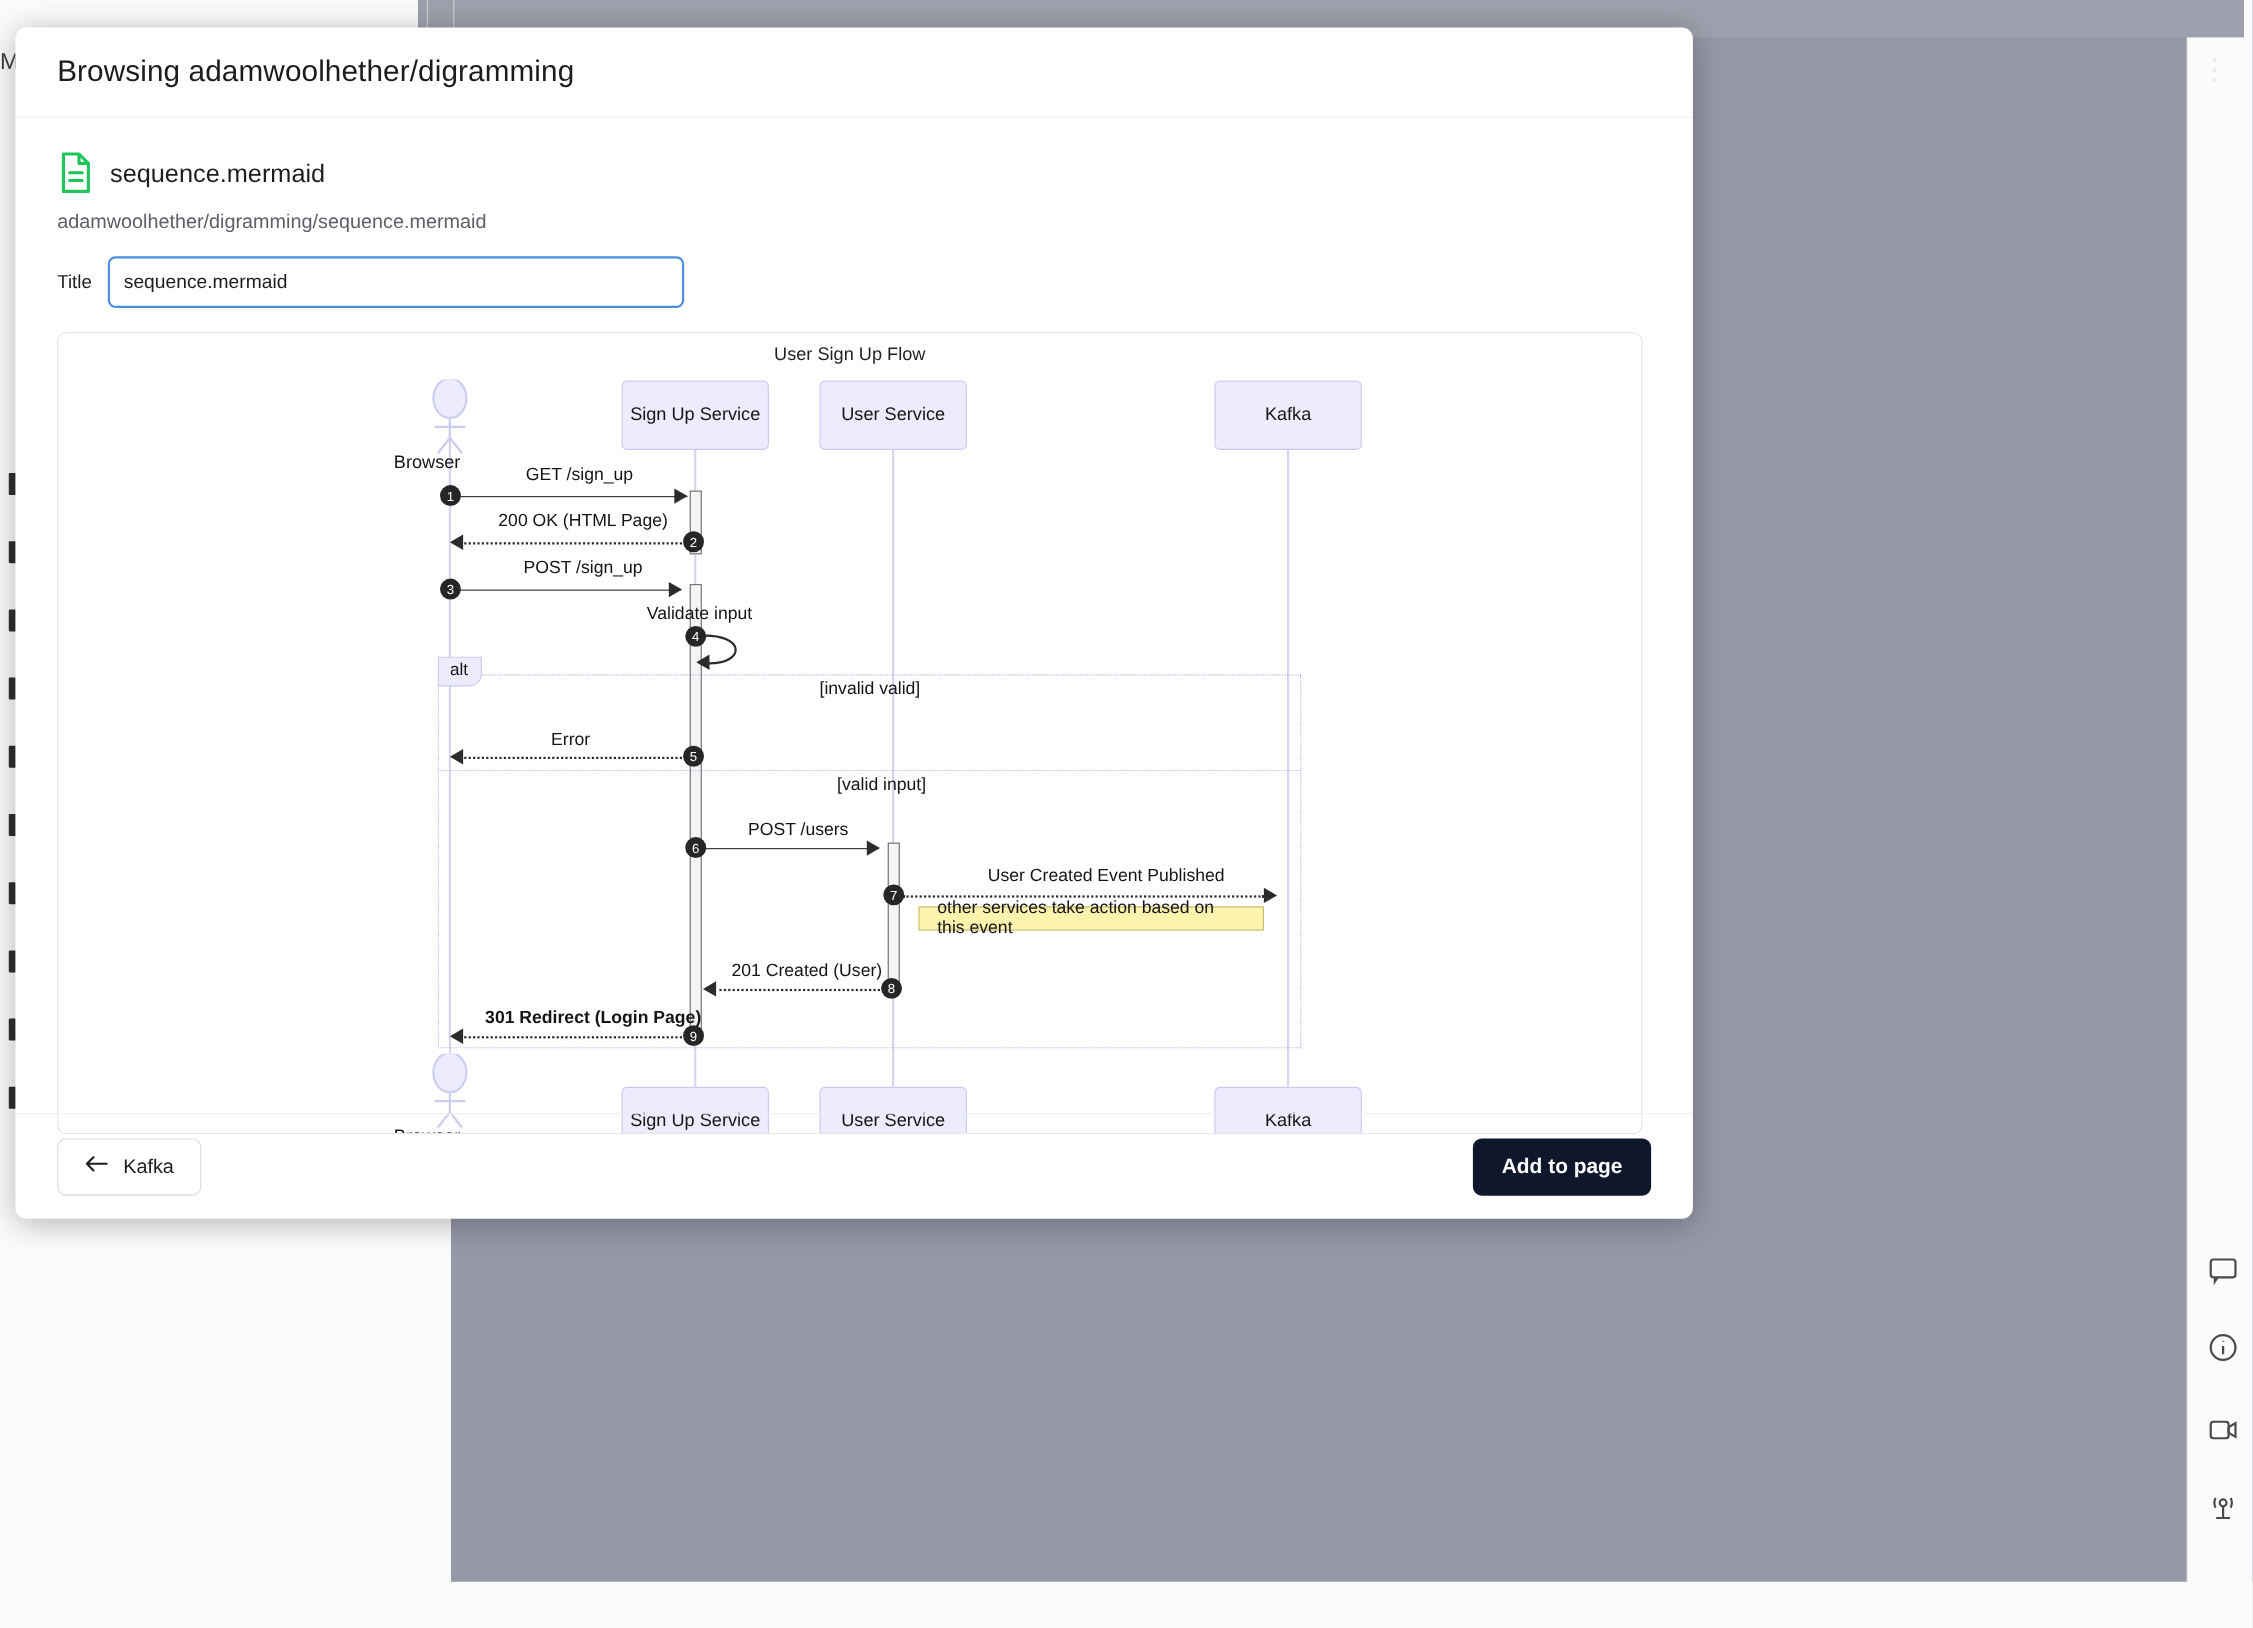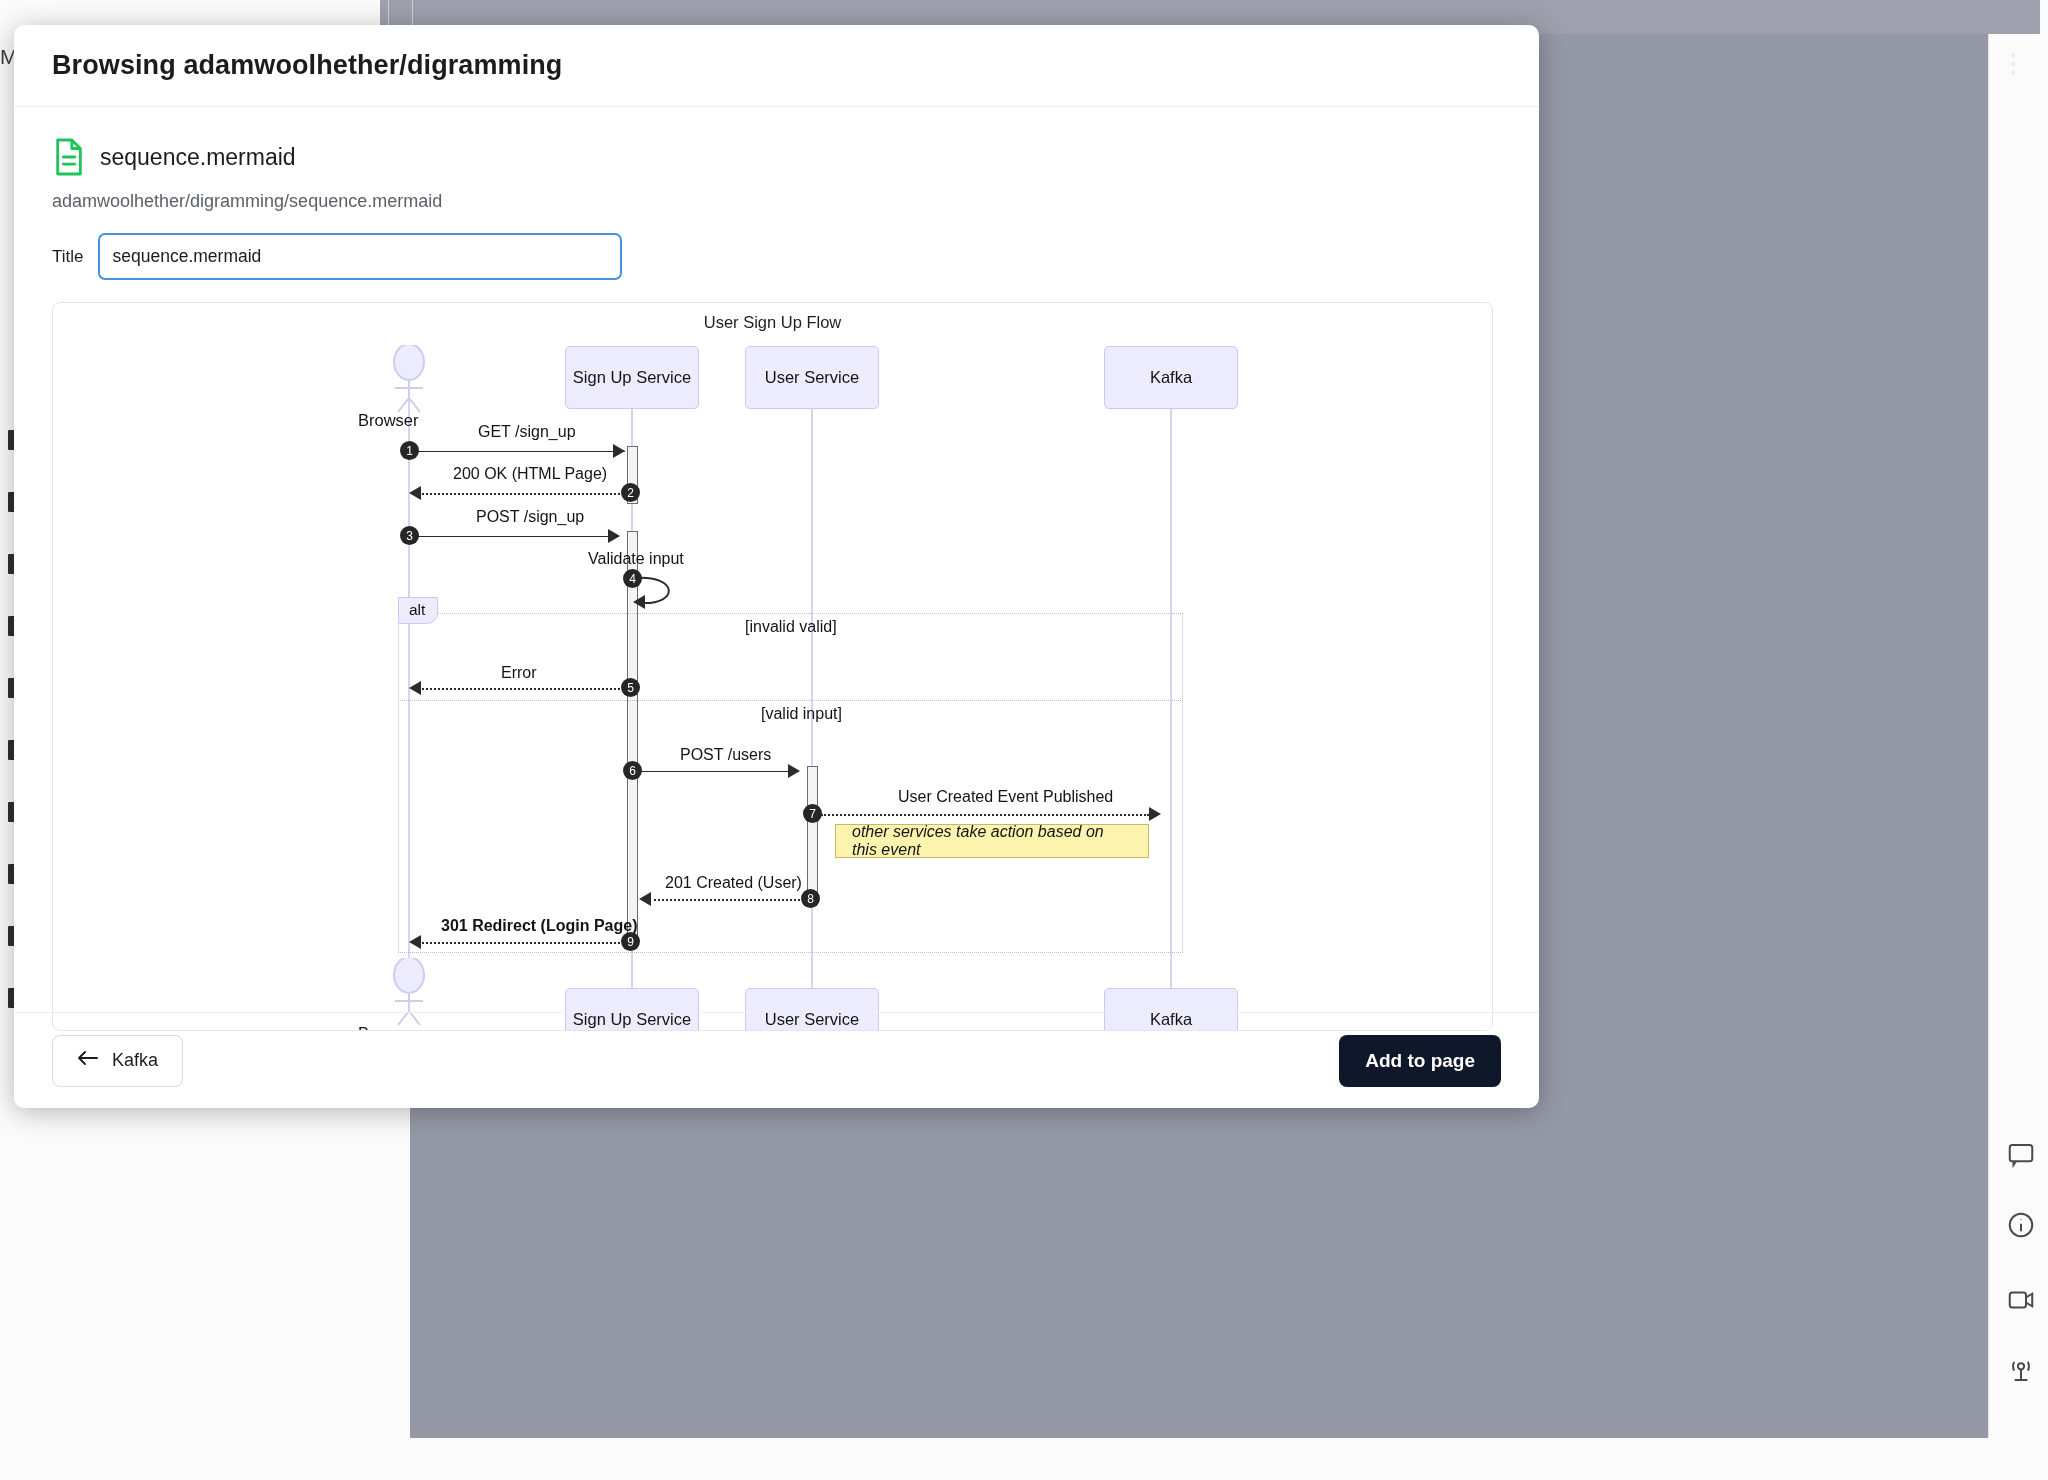--- a/index.html
+++ b/index.html
@@ -30,21 +30,21 @@
     width:1525px; height:1083px;
     background:#ffffff;
     border-radius:10px;
     box-shadow:0 4px 28px rgba(0,0,0,.28);
     overflow:hidden;
   }
   .modal-header {
     height:82px; border-bottom:1px solid #eceef1;
     display:flex; align-items:center; padding:0 38px;
   }
-  .modal-title { font-size:27px; font-weight:bold; color:#1c1c1c; letter-spacing:.1px;}
+  .modal-title { font-size:27px; font-weight:normal; color:#1c1c1c; letter-spacing:.1px;}
   .modal-body { padding:24px 38px 0 38px; }
 
   .file-row { display:flex; align-items:center; gap:14px; margin-top:6px;}
   .file-icon { width:34px; height:40px; flex:none;}
   .file-name { font-size:23px; color:#1c1c1c;}
   .file-path { font-size:18px; color:#5c5f66; margin-top:14px;}
 
   .title-row { display:flex; align-items:center; gap:14px; margin-top:21px;}
   .title-label { font-size:17px; color:#1c1c1c; }
   .title-input {
@@ -277,21 +277,21 @@
       <div class="msg-label" style="left:627px; top:443px;">POST /users</div>
       <div class="msg-line" style="left:586px; top:468px; width:160px;"></div>
       <div class="arrow-r" style="left:735px; top:461px;"></div>
       <div class="seqnum" style="left:570px; top:458px;">6</div>
 
       <div class="msg-label" style="left:845px; top:485px;">User Created Event Published</div>
       <div class="msg-line dotted" style="left:768px; top:511px; width:328px;"></div>
       <div class="arrow-r" style="left:1096px; top:504px;"></div>
       <div class="seqnum" style="left:750px; top:501px;">7</div>
 
-      <div class="note-box" style="left:782px; top:521px; width:314px; height:34px;font-style:italic;">other services take action based on this event</div>
+      <div class="note-box" style="left:782px; top:521px; width:314px; height:22px;">other services take action based on this event</div>
 
       <div class="msg-label" style="left:612px; top:571px;">201 Created (User)</div>
       <div class="msg-line dotted" style="left:596px; top:596px; width:155px;"></div>
       <div class="arrow-l" style="left:586px; top:589px;"></div>
       <div class="seqnum" style="left:748px; top:586px;">8</div>
 
       <div class="msg-label" style="left:388px; top:614px;font-weight:bold;">301 Redirect (Login Page)</div>
       <div class="msg-line dotted" style="left:365px; top:639px; width:210px;"></div>
       <div class="arrow-l" style="left:356px; top:632px;"></div>
       <div class="seqnum" style="left:568px; top:629px;">9</div>

